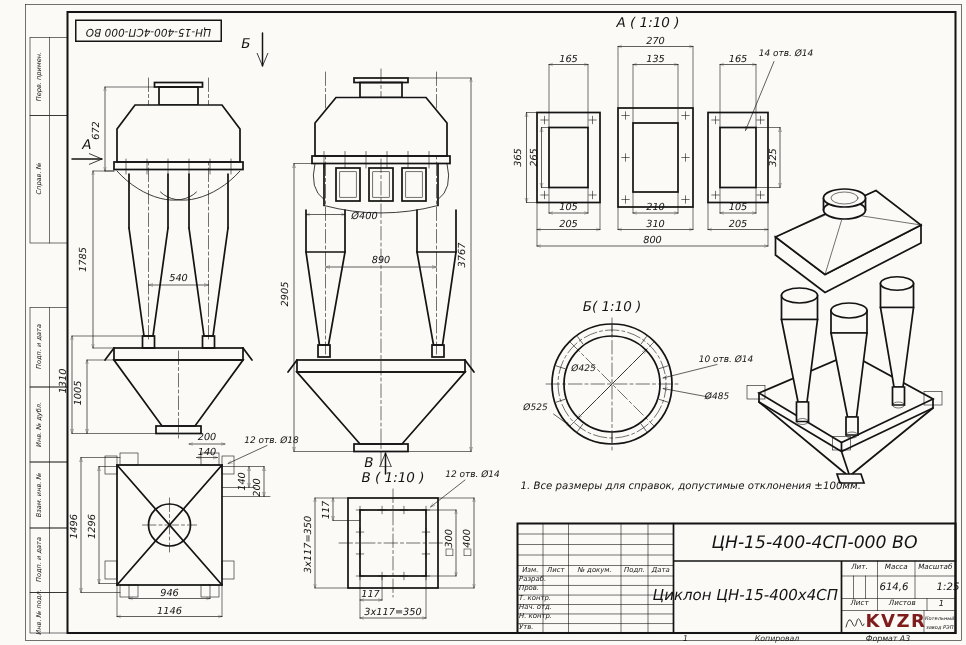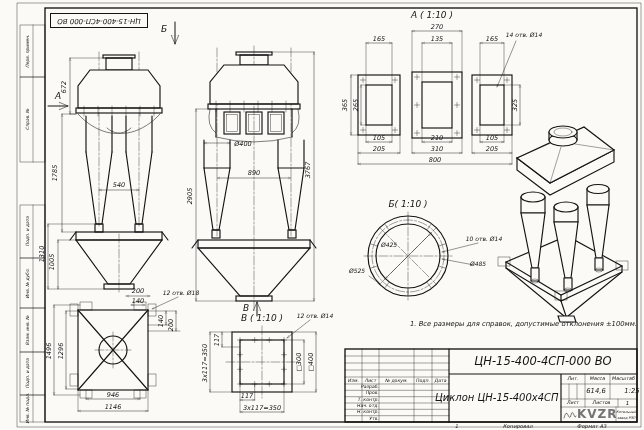--- a/index.html
+++ b/index.html
@@ -1,35 +1,35 @@
 <!DOCTYPE html>
 <html><head>
 <meta charset="utf-8">
 <style>
   html,body{margin:0;padding:0;background:#e9e8e4;}
   #sheet{position:relative;width:644px;height:430px;background:#fbfaf7;overflow:hidden;
          font-family:"DejaVu Sans",sans-serif;}
   .t{position:absolute;font-family:"DejaVu Sans",sans-serif;font-style:italic;color:#141414;
      white-space:nowrap;text-align:center;box-sizing:border-box;}
-  .tl{text-align:right;}
+  .tl{text-align:left;}
   .rot180{transform:rotate(180deg);}
   .rotm{transform:translate(-50%,-50%) rotate(-90deg);}
   svg{position:absolute;left:0;top:0;}
   svg line,svg path,svg rect,svg polygon,svg ellipse,svg circle{
      stroke:#141414;fill:none;stroke-width:.55;stroke-linecap:round;}
   svg .lw{stroke-width:1.15;}
   svg .wf{fill:#fbfaf7;}
   svg .fr{stroke-width:1.35;}
   svg .th{stroke-width:.4;}
   svg .cl{stroke-width:.4;stroke-dasharray:9 2 2 2;}
   svg .dm{stroke-width:.45;marker-start:url(#ar);marker-end:url(#ar);}
   svg .d1{stroke-width:.45;marker-end:url(#ar);}
   svg .va{stroke-width:1;marker-end:url(#arB);}
   #ann text{fill:#141414;stroke:none;font-family:"DejaVu Sans",sans-serif;font-style:italic;}
-  .logo-k{font-style:normal;font-weight:bold;letter-spacing:1px;color:#737373;}
+  .logo-k{font-style:normal;font-weight:bold;letter-spacing:1px;color:#7f1d1d;}
 </style>
 </head>
 <body>
 
 <div id="sheet">
 
 <svg id="dw" width="644" height="430" viewBox="0 0 644 430">
   <defs>
     <marker id="ar" viewBox="0 0 10 10" refX="9" refY="5" markerWidth="7" markerHeight="7" orient="auto-start-reverse">
       <path d="M0,1.8 L9,5 L0,8.2 z" fill="#141414" stroke="none"></path>

